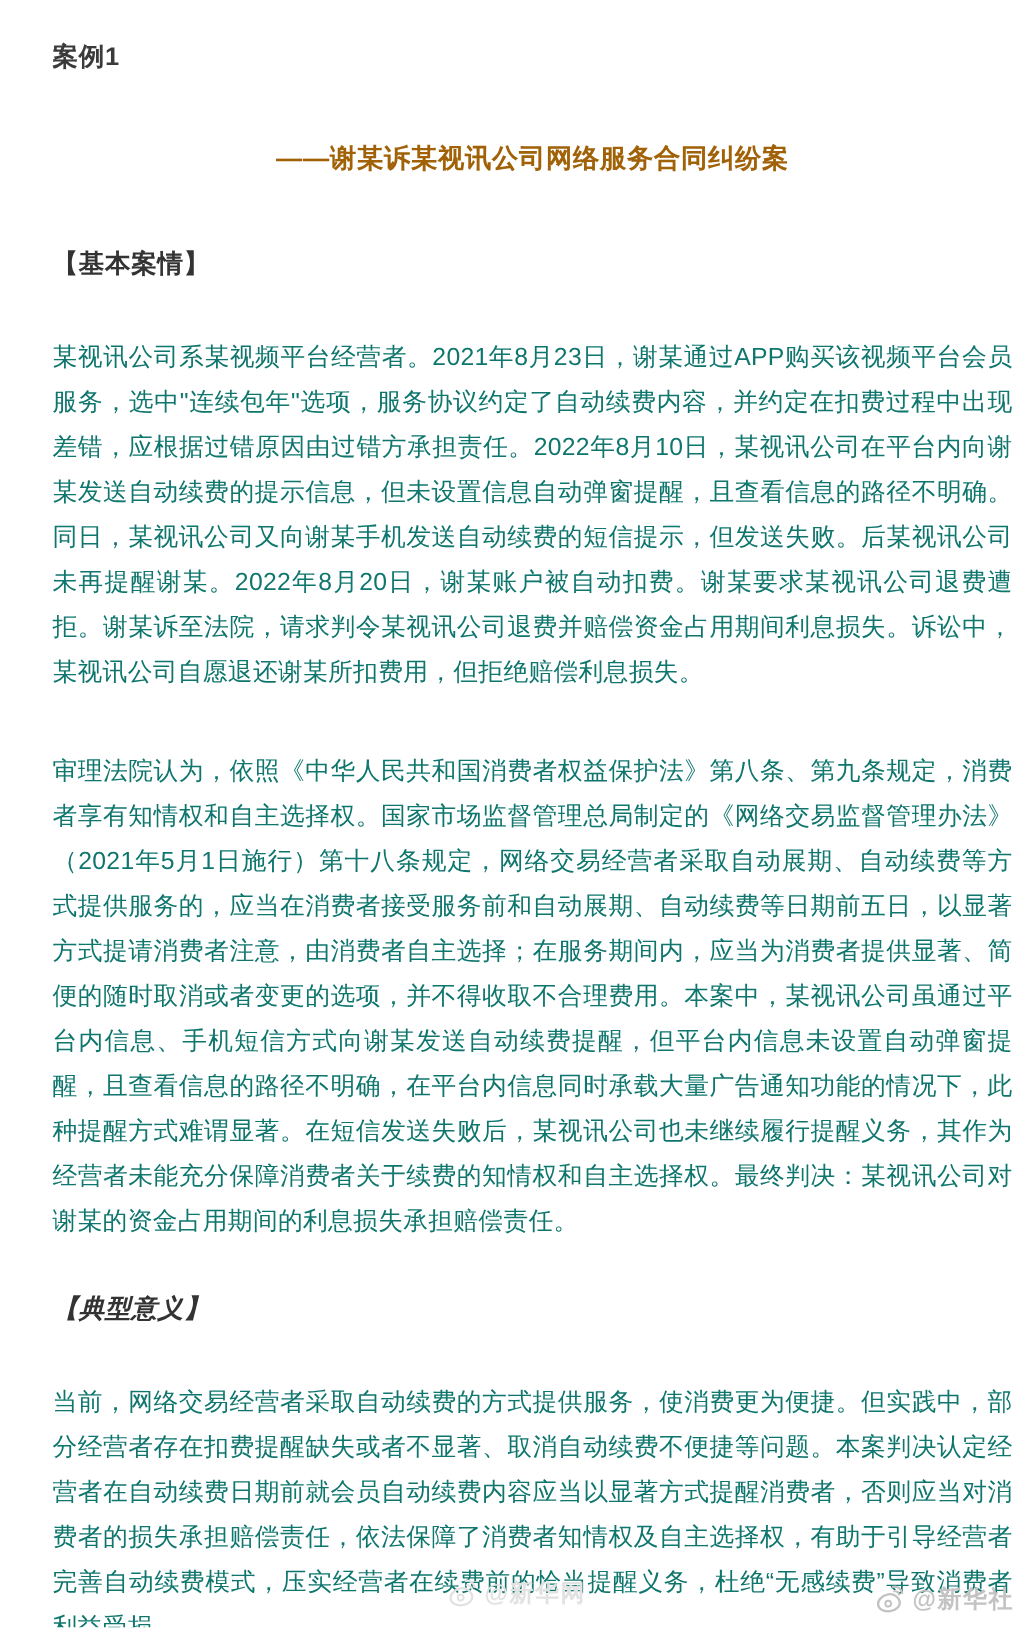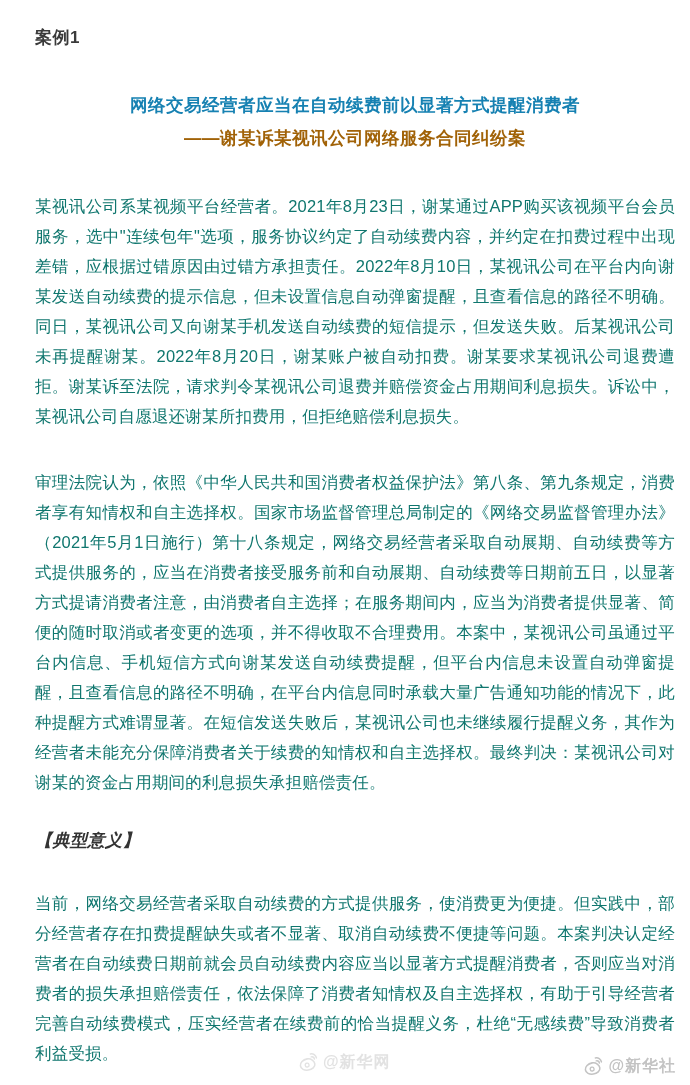--- a/index.html
+++ b/index.html
@@ -79,25 +79,25 @@
   }
 </style>
 </head>
 <body>
 
 <div class="page">
 
   <div class="case-label">案例1</div>
 
   <div class="title-block">
-    <div class="title-line" style="color:#1681b2;">网络交易经营者应当在自动续费前以显著方式提醒消费者</div>
     <div class="title-line" style="color:#a16207;">——谢某诉某视讯公司网络服务合同纠纷案</div>
   </div>
 
   <div>
+    <div class="section-heading heading-1">【基本案情】</div>
     <div class="section-body">某视讯公司系某视频平台经营者。2021年8月23日，谢某通过APP购买该视频平台会员服务，选中"连续包年"选项，服务协议约定了自动续费内容，并约定在扣费过程中出现差错，应根据过错原因由过错方承担责任。2022年8月10日，某视讯公司在平台内向谢某发送自动续费的提示信息，但未设置信息自动弹窗提醒，且查看信息的路径不明确。同日，某视讯公司又向谢某手机发送自动续费的短信提示，但发送失败。后某视讯公司未再提醒谢某。2022年8月20日，谢某账户被自动扣费。谢某要求某视讯公司退费遭拒。谢某诉至法院，请求判令某视讯公司退费并赔偿资金占用期间利息损失。诉讼中，某视讯公司自愿退还谢某所扣费用，但拒绝赔偿利息损失。</div>
   </div>
 
   <div>
     <div class="section-body">审理法院认为，依照《中华人民共和国消费者权益保护法》第八条、第九条规定，消费者享有知情权和自主选择权。国家市场监督管理总局制定的《网络交易监督管理办法》（2021年5月1日施行）第十八条规定，网络交易经营者采取自动展期、自动续费等方式提供服务的，应当在消费者接受服务前和自动展期、自动续费等日期前五日，以显著方式提请消费者注意，由消费者自主选择；在服务期间内，应当为消费者提供显著、简便的随时取消或者变更的选项，并不得收取不合理费用。本案中，某视讯公司虽通过平台内信息、手机短信方式向谢某发送自动续费提醒，但平台内信息未设置自动弹窗提醒，且查看信息的路径不明确，在平台内信息同时承载大量广告通知功能的情况下，此种提醒方式难谓显著。在短信发送失败后，某视讯公司也未继续履行提醒义务，其作为经营者未能充分保障消费者关于续费的知情权和自主选择权。最终判决：某视讯公司对谢某的资金占用期间的利息损失承担赔偿责任。</div>
   </div>
 
   <div>
     <div class="section-heading heading-3">【典型意义】</div>
     <div class="section-body">当前，网络交易经营者采取自动续费的方式提供服务，使消费更为便捷。但实践中，部分经营者存在扣费提醒缺失或者不显著、取消自动续费不便捷等问题。本案判决认定经营者在自动续费日期前就会员自动续费内容应当以显著方式提醒消费者，否则应当对消费者的损失承担赔偿责任，依法保障了消费者知情权及自主选择权，有助于引导经营者完善自动续费模式，压实经营者在续费前的恰当提醒义务，杜绝“无感续费”导致消费者利益受损。</div>

